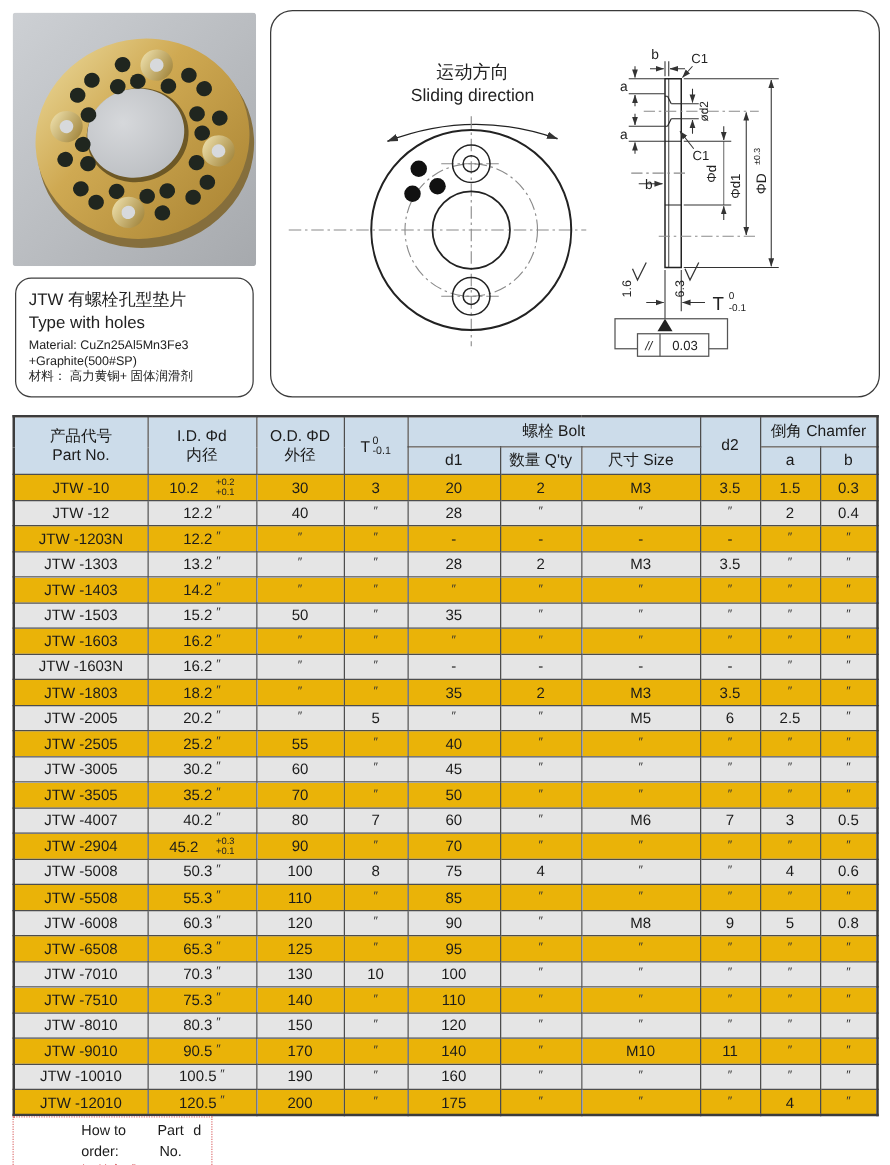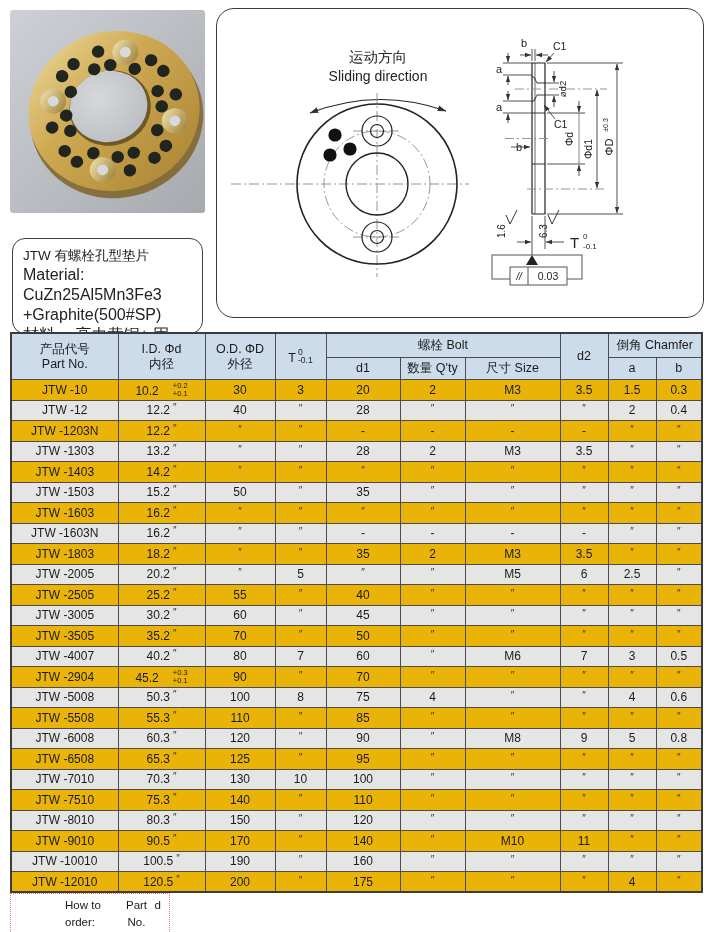--- a/index.html
+++ b/index.html
@@ -3,25 +3,25 @@
 <meta charset="utf-8">
 <style>
   html,body{margin:0;padding:0;background:#fff;}
   .page{position:relative;width:712px;height:932px;background:#ffffff;
         font-family:"Liberation Sans","DejaVu Sans",sans-serif;color:#1b1b1b;overflow:hidden;}
 
   
   .photo-panel{position:absolute;left:10px;top:10px;width:195px;height:203px;border-radius:3px;overflow:hidden;}
 
   
-  .product-box{position:absolute;left:12px;top:238px;width:191px;height:96px;border:1.5px solid #3f3f3f;
+  .product-box{position:absolute;left:12px;top:222px;width:191px;height:96px;border:1.5px solid #3f3f3f;
                border-radius:13px;box-sizing:border-box;padding:8px 27px 6px 10px;background:#fff;}
   .product-box .t1{font-size:13.5px;line-height:1.3;color:#222;}
   .product-box .t2{font-size:13.5px;line-height:1.3;color:#222;margin-bottom:5px;}
-  .product-box .m{font-size:16px;line-height:1.26;color:#222;}
+  .product-box .m{font-size:10px;line-height:1.26;color:#222;}
 
   
   .drawing-panel{position:absolute;left:216px;top:8px;width:488px;height:310px;border:1.5px solid #3a3a3a;
                  border-radius:18px;box-sizing:border-box;background:#fff;}
   .drawing-panel svg{display:block;}
 
   
   table.spec{position:absolute;left:10px;top:332px;width:692px;border-collapse:collapse;table-layout:fixed;
              border:2px solid #3c3c3c;font-size:12px;}
   table.spec th,table.spec td{border:1px solid #4d4d4d;text-align:center;padding:0;font-weight:normal;
@@ -111,20 +111,21 @@
           <circle cx="-56.2" cy="-26.2" r="13" fill="url(#csg)"></circle>
           <circle cx="-56.2" cy="-26.2" r="5.5" fill="#d7d9dc"></circle>
           <circle cx="26.2" cy="-56.2" r="13" fill="url(#csg)"></circle>
           <circle cx="26.2" cy="-56.2" r="5.5" fill="#d7d9dc"></circle>
         </g>
     </svg>
   </div>
 
   <div class="product-box">
     <div class="t1">JTW 有螺栓孔型垫片</div>
+    <div class="t2">Type with holes</div>
     <div class="m">Material: CuZn25Al5Mn3Fe3</div>
     <div class="m">+Graphite(500#SP)</div>
     <div class="m">材料： 高力黄铜+ 固体润滑剂</div>
   </div>
 
   <div class="drawing-panel">
     <svg width="485" height="307" viewBox="0 0 485 307">
       <defs>
         <marker id="ar" viewBox="0 0 10 10" refX="9.5" refY="5" markerWidth="8" markerHeight="8" orient="auto-start-reverse">
           <path d="M0,1.6 L10,5 L0,8.4 z" fill="#333"></path>

